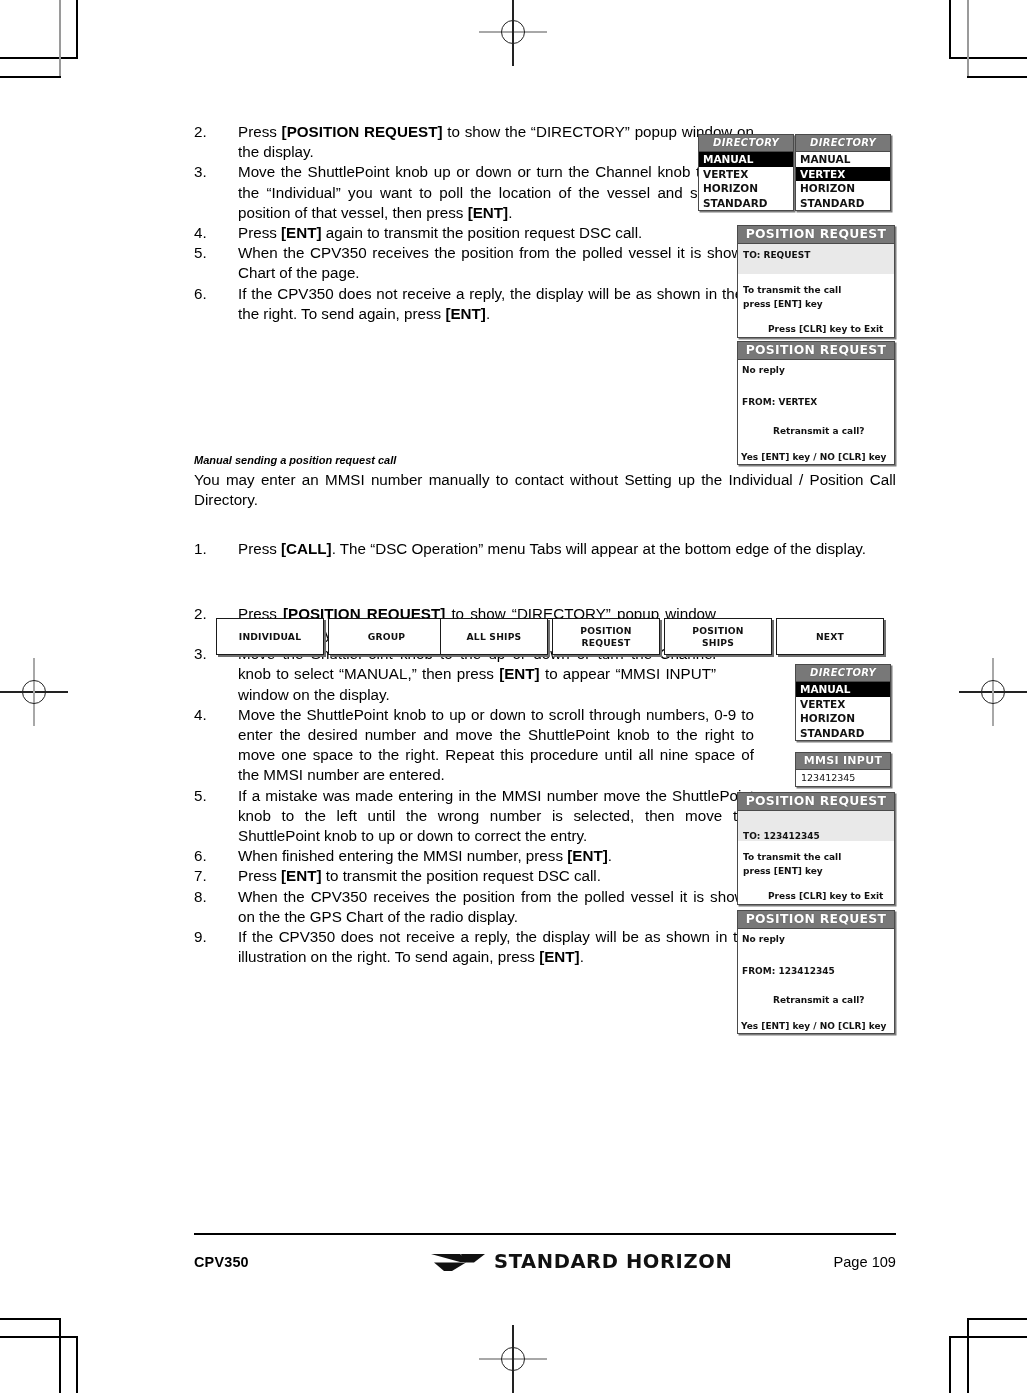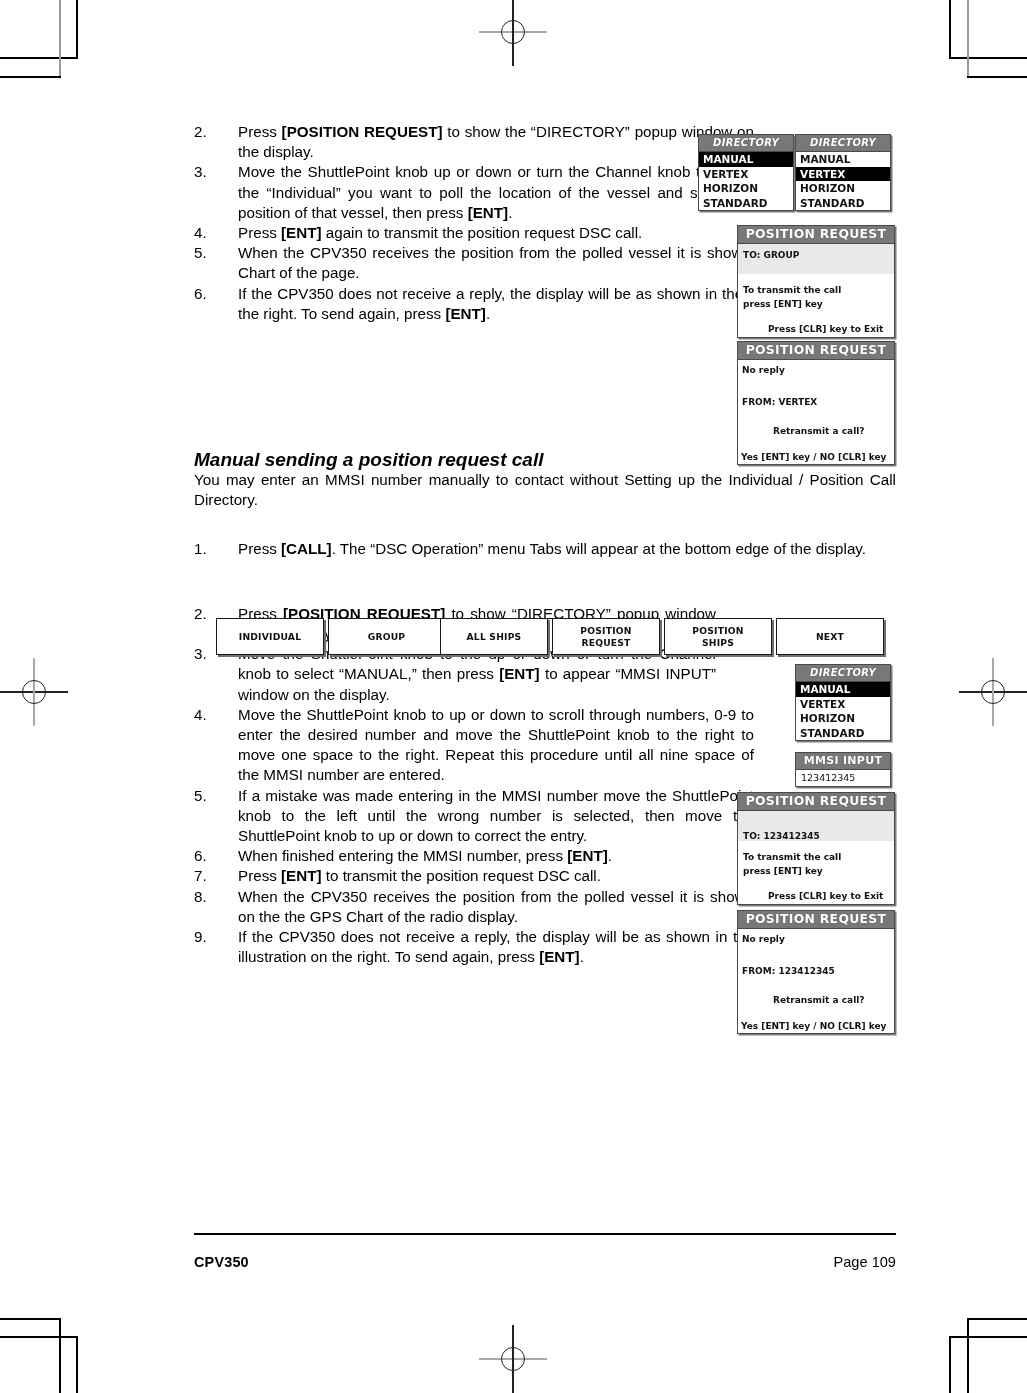--- a/index.html
+++ b/index.html
@@ -60,21 +60,21 @@
     position: absolute;
     left: 0px;
     top: 0;
     width: 30px;
     text-align: left;
     font-size: 15.2px;
   }
   b, .b { font-weight: bold; }
 
   .section-head {
-    font-size: 19px;
+    font-size: 11px;
     font-weight: bold;
     font-style: italic;
     margin: 0;
     line-height: 20.2px;
   }
   .spacer-28 { height: 28px; }
 
   
   .narrow-1 { width: 516px; }
   .narrow-2 { width: 478px; }
@@ -364,21 +364,21 @@
   <div class="row">MANUAL</div>
   <div class="row sel">VERTEX</div>
   <div class="row">HORIZON</div>
   <div class="row">STANDARD</div>
 </div>
 
 <div class="lcd posreq" style="left:737px; top:225px; height:113px;">
   <div class="title">POSITION REQUEST</div>
   <div class="body">
     <div class="band" style="top:0px; height:30px;"></div>
-    <div class="line" style="left:5px; top:6px;">TO: GROUP</div>
+    <div class="line" style="left:5px; top:6px;">TO: REQUEST</div>
     <div class="line" style="left:5px; top:41px;">To transmit the call</div>
     <div class="line" style="left:5px; top:55px;">press [ENT] key</div>
     <div class="line" style="left:30px; top:80px;">Press [CLR] key to Exit</div>
   </div>
 </div>
 
 <div class="lcd posreq" style="left:737px; top:341px; height:124px;">
   <div class="title">POSITION REQUEST</div>
   <div class="body">
     <div class="line" style="left:4px; top:5px;">No reply</div>
@@ -419,15 +419,23 @@
     <div class="line" style="left:4px; top:37px;">FROM: 123412345</div>
     <div class="line" style="left:35px; top:66px;">Retransmit a call?</div>
     <div class="line" style="left:3px; top:92px;">Yes [ENT] key / NO [CLR] key</div>
   </div>
 </div>
 
 <div id="footer">
   <div class="rule"></div>
   <div class="frow">
     <div class="model">CPV350</div>
+    <div class="brand">
+      <svg width="56" height="24" viewBox="0 0 56 24">
+        <path d="M1 4 L30 4 L40 12 L30 12 Z" fill="#111"></path>
+        <path d="M31 4 L55 4 L44 12.5 L34.5 12.5 Z" fill="#111"></path>
+        <path d="M4 12.6 L36 12.6 L22 21 L14 21 Z" fill="#111"></path>
+      </svg>
+      <span class="word">STANDARD HORIZON</span>
+    </div>
     <div class="pagenum">Page 109</div>
   </div>
 </div>
 
 </body></html>

